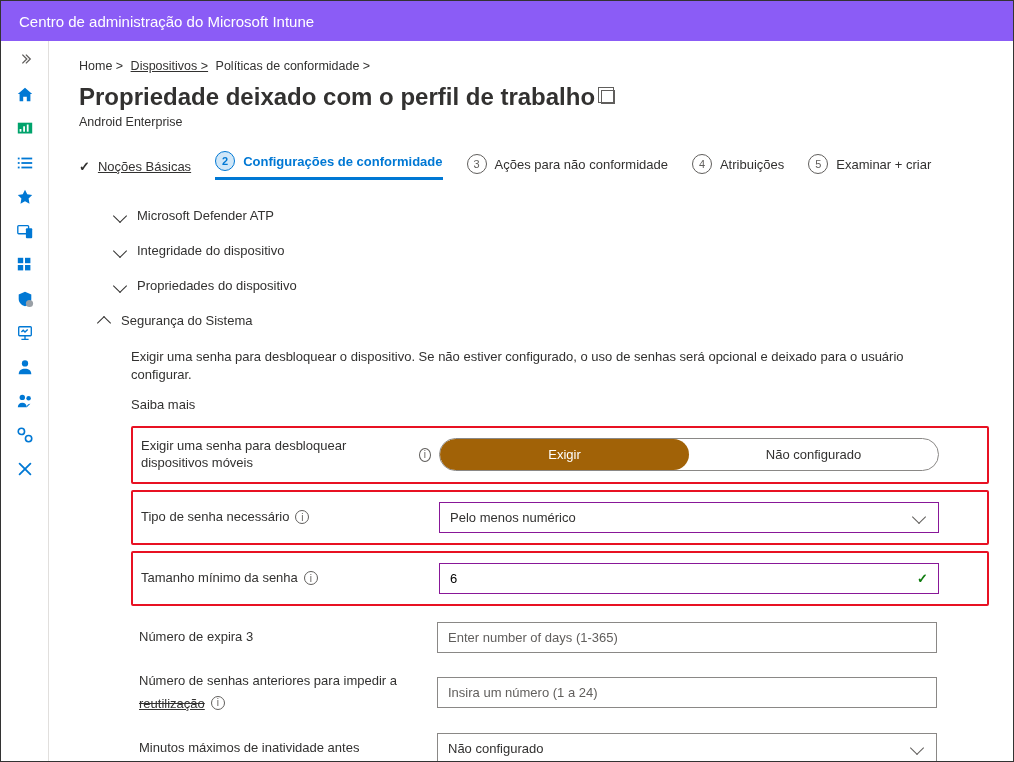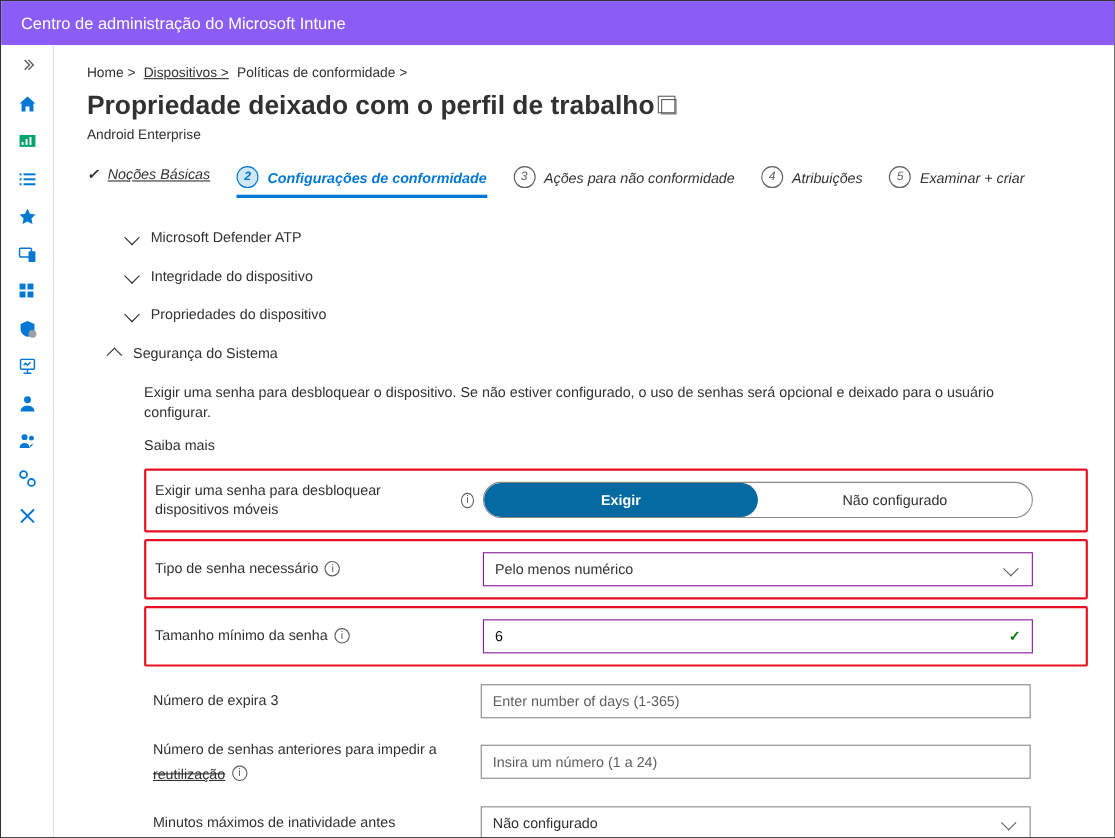--- a/index.html
+++ b/index.html
@@ -9,41 +9,41 @@
   .sidebar { width: 48px; background: #fff; border-right: 1px solid #e1dfdd; display: flex; flex-direction: column; align-items: center; padding-top: 6px; gap: 14px; }
   .sidebar .sb-icon { width: 20px; height: 20px; display: flex; align-items: center; justify-content: center; color: #0078d4; cursor: pointer; }
   .sidebar .chev { width: 100%; height: 24px; display: flex; align-items: center; justify-content: center; color: #605e5c; cursor: pointer; }
   .content { flex: 1; padding: 18px 24px 0 30px; overflow: hidden; }
   .breadcrumb { color: #323130; font-size: 12.5px; margin-bottom: 10px; }
   .breadcrumb .mid { text-decoration: underline; margin: 0 4px; }
   .page-title { font-size: 24px; font-weight: 600; margin-bottom: 4px; display: flex; align-items: center; }
   .page-title .ext-icon { width:14px; height:14px; border:1px solid #605e5c; margin-left:6px; position:relative; }
   .page-title .ext-icon::after { content:""; position:absolute; width:14px; height:14px; border:1px solid #605e5c; left:-4px; top:-4px; }
   .subtitle { font-size: 12.5px; color: #323130; margin-bottom: 22px; }
-  .tabs { display: flex; align-items: flex-start; gap: 24px; border-bottom: none; margin-bottom: 18px; font-style: italic; }
+  .tabs { display: flex; align-items: flex-end; gap: 24px; border-bottom: none; margin-bottom: 18px; }
   .tab { display: flex; align-items: center; gap: 8px; font-size: 13px; cursor: pointer; padding-bottom: 6px; }
   .tab .num { width: 20px; height: 20px; border-radius: 50%; border: 1px solid #605e5c; display: inline-flex; align-items: center; justify-content: center; font-size: 11px; color: #605e5c; }
   .tab .check::before { content: "✓"; color: #323130; font-weight: bold; }
   .tab.active { border-bottom: 3px solid #0078d4; color: #0078d4; font-weight:600; }
   .tab.active .num { border-color:#0078d4; background:#d0e7f8; color:#0078d4; }
   .tab.done span:last-child { text-decoration: underline; }
   .section-row { display:flex; align-items:center; gap:12px; padding:10px 0 10px 20px; font-size:13px; cursor:pointer; }
   .section-row.indent { margin-left: 16px; }
   .chevron { display:inline-block; width:10px; height:10px; border-left:1.5px solid #323130; border-bottom:1.5px solid #323130; transform: rotate(-45deg); }
   .chevron.up { transform: rotate(135deg); margin-top:4px; }
   .sec-body { padding: 10px 0 10px 52px; }
   .desc { font-size: 13px; margin-bottom: 14px; line-height:1.35; max-width:800px; }
   .learn { font-size:13px; margin-bottom:14px; cursor:pointer; }
   .setting-row { display:flex; align-items:center; padding:10px 8px; gap:8px; }
   .highlight { border:2.5px solid #e81123; border-radius:2px; margin-bottom:6px; }
   .setting-label { width: 290px; font-size:13px; display:flex; align-items:center; gap:6px; line-height:1.3; }
   .info-icon { width:14px; height:14px; border:1px solid #605e5c; border-radius:50%; display:inline-flex; align-items:center; justify-content:center; font-size:10px; color:#605e5c; cursor:pointer; }
   .pill-group { display:flex; width:500px; border:1px solid #8a8886; border-radius:30px; overflow:hidden; cursor:pointer; }
   .pill { flex:1; text-align:center; padding:8px 0; font-size:13px; }
-  .pill.on { background:#0369a1; color:#fff; border-radius:30px; font-weight:700; }
+  .pill.on { background:#a16207; color:#fff; border-radius:30px; font-weight:400; }
   .dropdown { width:500px; border:1px solid #881798; padding:7px 10px; font-size:13px; display:flex; align-items:center; justify-content:space-between; cursor:pointer; }
   .dropdown.plain { border-color:#8a8886; }
   .dd-chev { width:10px; height:10px; border-left:1.5px solid #605e5c; border-bottom:1.5px solid #605e5c; transform:rotate(-45deg); margin-right:4px; }
   .textfield { width:500px; border:1px solid #881798; padding:7px 10px; font-size:13px; display:flex; align-items:center; justify-content:space-between; }
   .textfield.plain { border-color:#8a8886; }
   .textfield input { border:none; outline:none; width:100%; font-size:13px; font-family:inherit; }
   .textfield.plain input::placeholder { color:#605e5c; }
   .valid-check { color:#107c10; font-weight:bold; }
   .strike { text-decoration: line-through underline; }
 </style>

